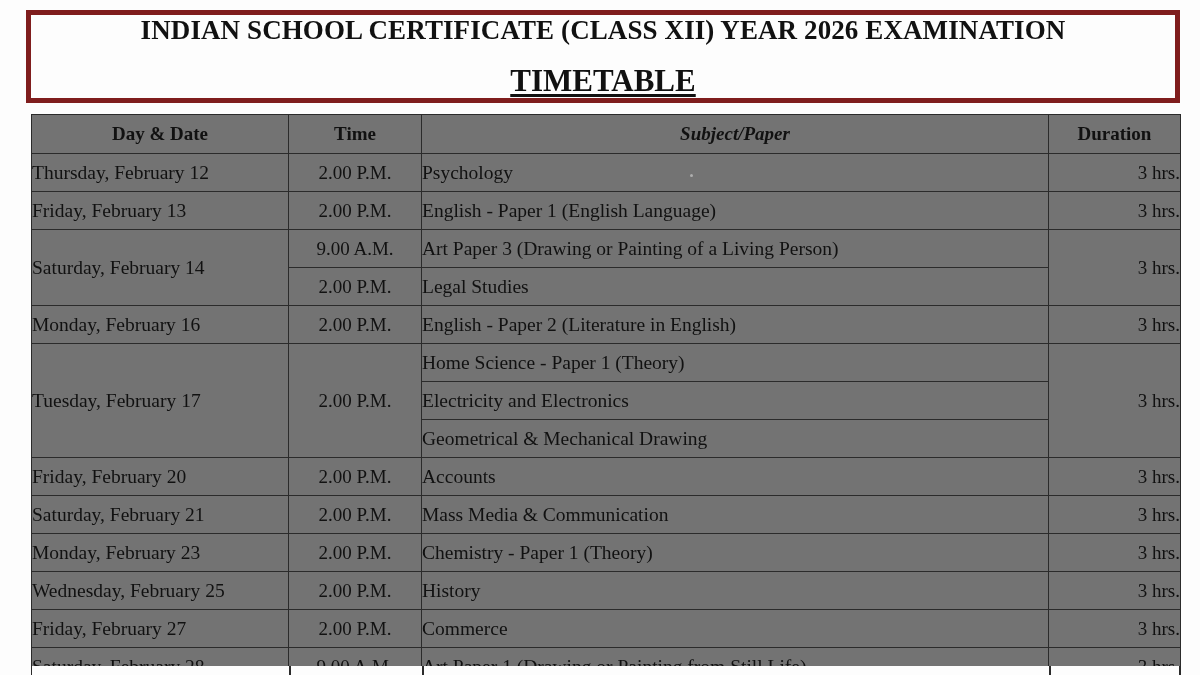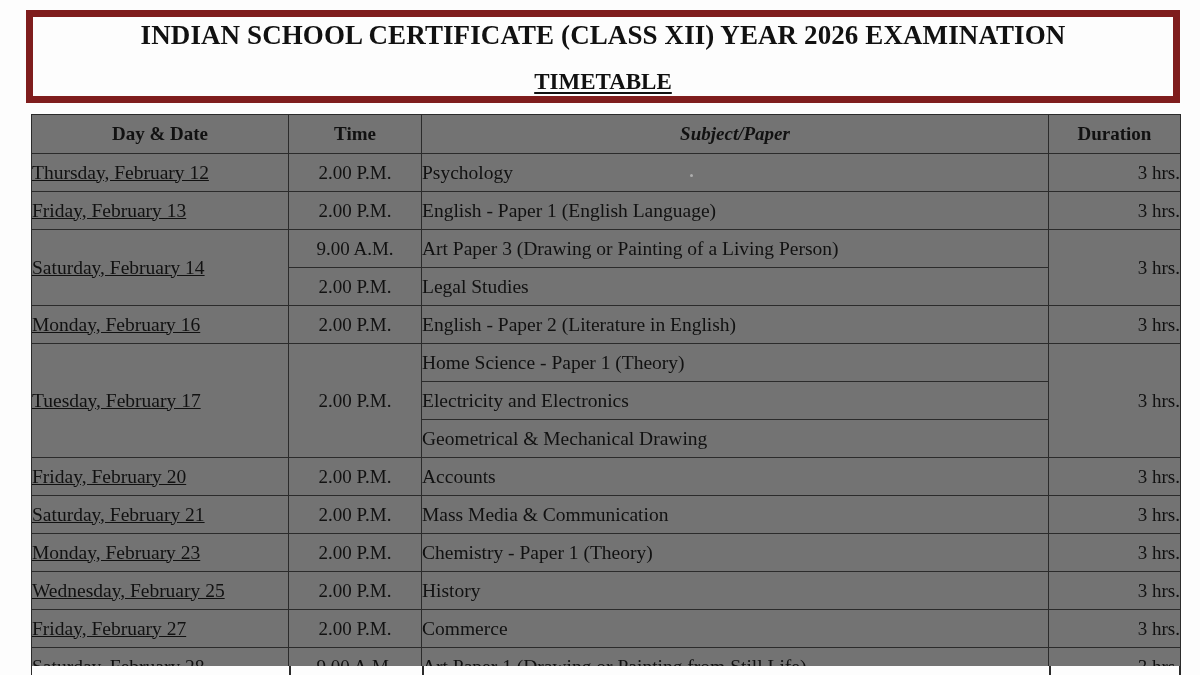--- a/index.html
+++ b/index.html
@@ -26,38 +26,38 @@
   }
 
   
   .title-box {
     position: absolute;
     left: 26px;
     top: 10px;
     width: 1154px;
     height: 93px;
     box-sizing: border-box;
-    border: 7px solid #7f1d1d;
+    border: 5px solid #7f1d1d;
     background: #fdfdfd;
     display: flex;
     flex-direction: column;
     align-items: center;
     justify-content: center;
     padding-top: 2px;
   }
   .title-line1 {
     font-size: 27px;
     font-weight: bold;
     letter-spacing: 0.1px;
     line-height: 1.18;
     text-align: center;
     white-space: nowrap;
   }
   .title-line2 {
-    font-size: 23px;
+    font-size: 31px;
     font-weight: bold;
     line-height: 1.18;
     text-align: center;
     text-decoration: underline;
     text-underline-offset: 3px;
     margin-top: 16px;
   }
 
   
   .tt-wrap {
@@ -90,21 +90,20 @@
     height: 38px;
     text-align: center;
   }
   th.hd-subj { text-align: center; font-style: italic; }
 
   td.day {
     font-size: 19.5px;
     height: 37px;
     padding-left: 13px;
     text-align: left;
-    text-decoration: underline;
   }
   td.time {
     font-size: 19px;
     text-align: center;
     height: 37px;
     margin-left: 12px;
   }
   td.subj {
     font-size: 19.5px;
     padding-left: 11px;

